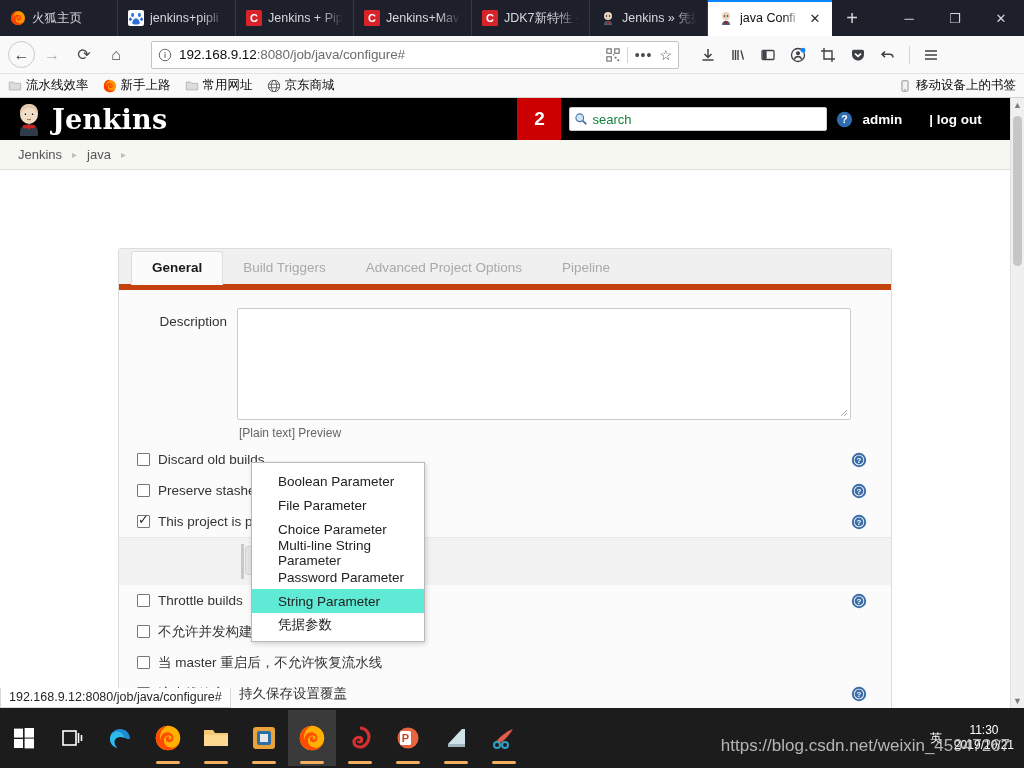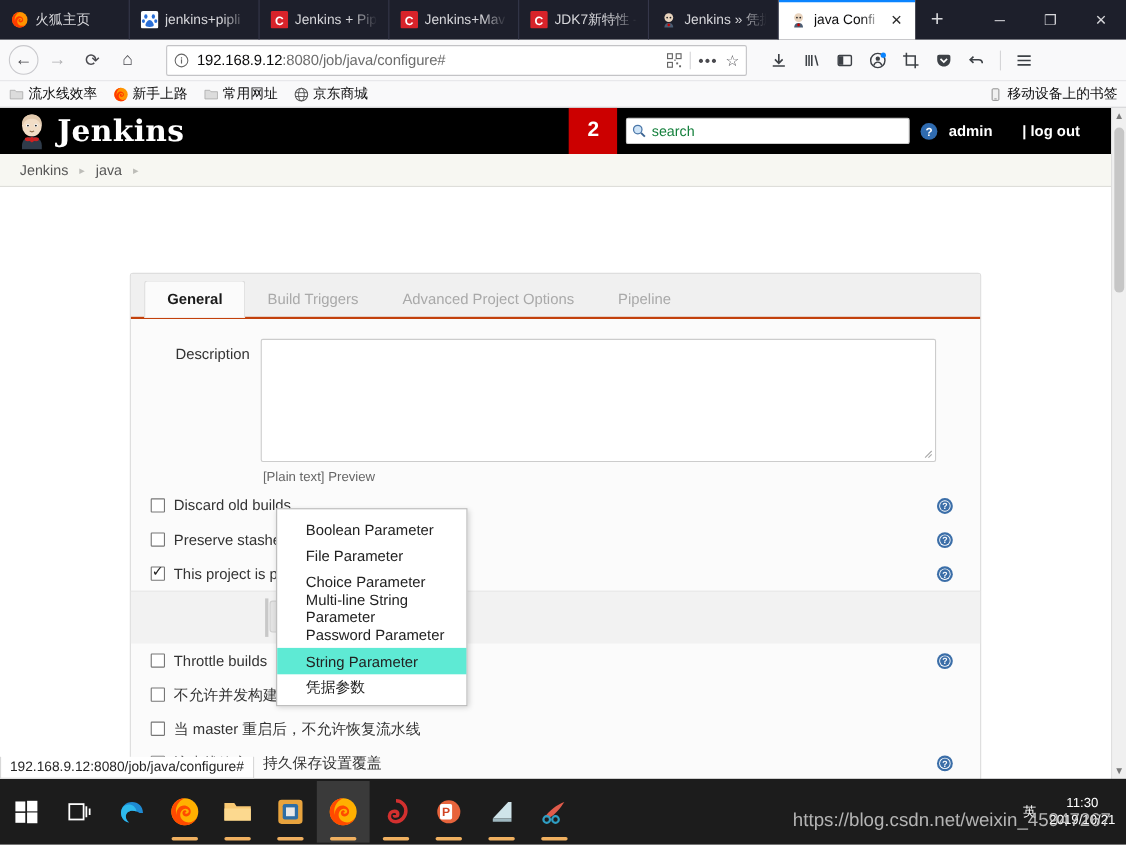--- a/index.html
+++ b/index.html
@@ -90,21 +90,21 @@
   .crumbs { height: 30px; background: #f7f7f2; border-bottom: 1px solid #dededa;
             display: flex; align-items: center; padding-left: 18px; gap: 10px;
             font-size: 13px; color: #555; }
   .crumbs .sepk { color: #bdbdb8; font-size: 10px; }
 
   .content { position: relative; background: #fff; height: calc(100% - 73px); }
   .configbox {
     position: absolute; left: 118px; top: 78px; width: 774px; height: 530px;
     background: #fbfbfb; border: 1px solid #dcdcdc; border-radius: 3px;
   }
-  .tabs { height: 41px; background: #f0f0f0; border-bottom: 2px solid #c2410c;
+  .tabs { height: 41px; background: #f0f0f0; border-bottom: 6px solid #c2410c;
           display: flex; align-items: flex-end; padding-left: 12px; }
   .tabitem { padding: 8px 20px 9px 20px; font-size: 13.5px; color: #a9a9a9; }
   .tabitem.sel { background: #fbfbfb; color: #1a1a1a; font-weight: 700;
                  border: 1px solid #dcdcdc; border-bottom: 1px solid #fbfbfb;
                  border-radius: 3px 3px 0 0; margin-bottom: -1px; }
 
   .row-desc { display: flex; padding: 18px 0 0 0; }
   .desc-label { width: 118px; text-align: right; font-size: 13.5px; color: #333;
                 padding-top: 6px; padding-right: 10px; }
   .desc-field { flex: 1 1 auto; padding-right: 40px; }

